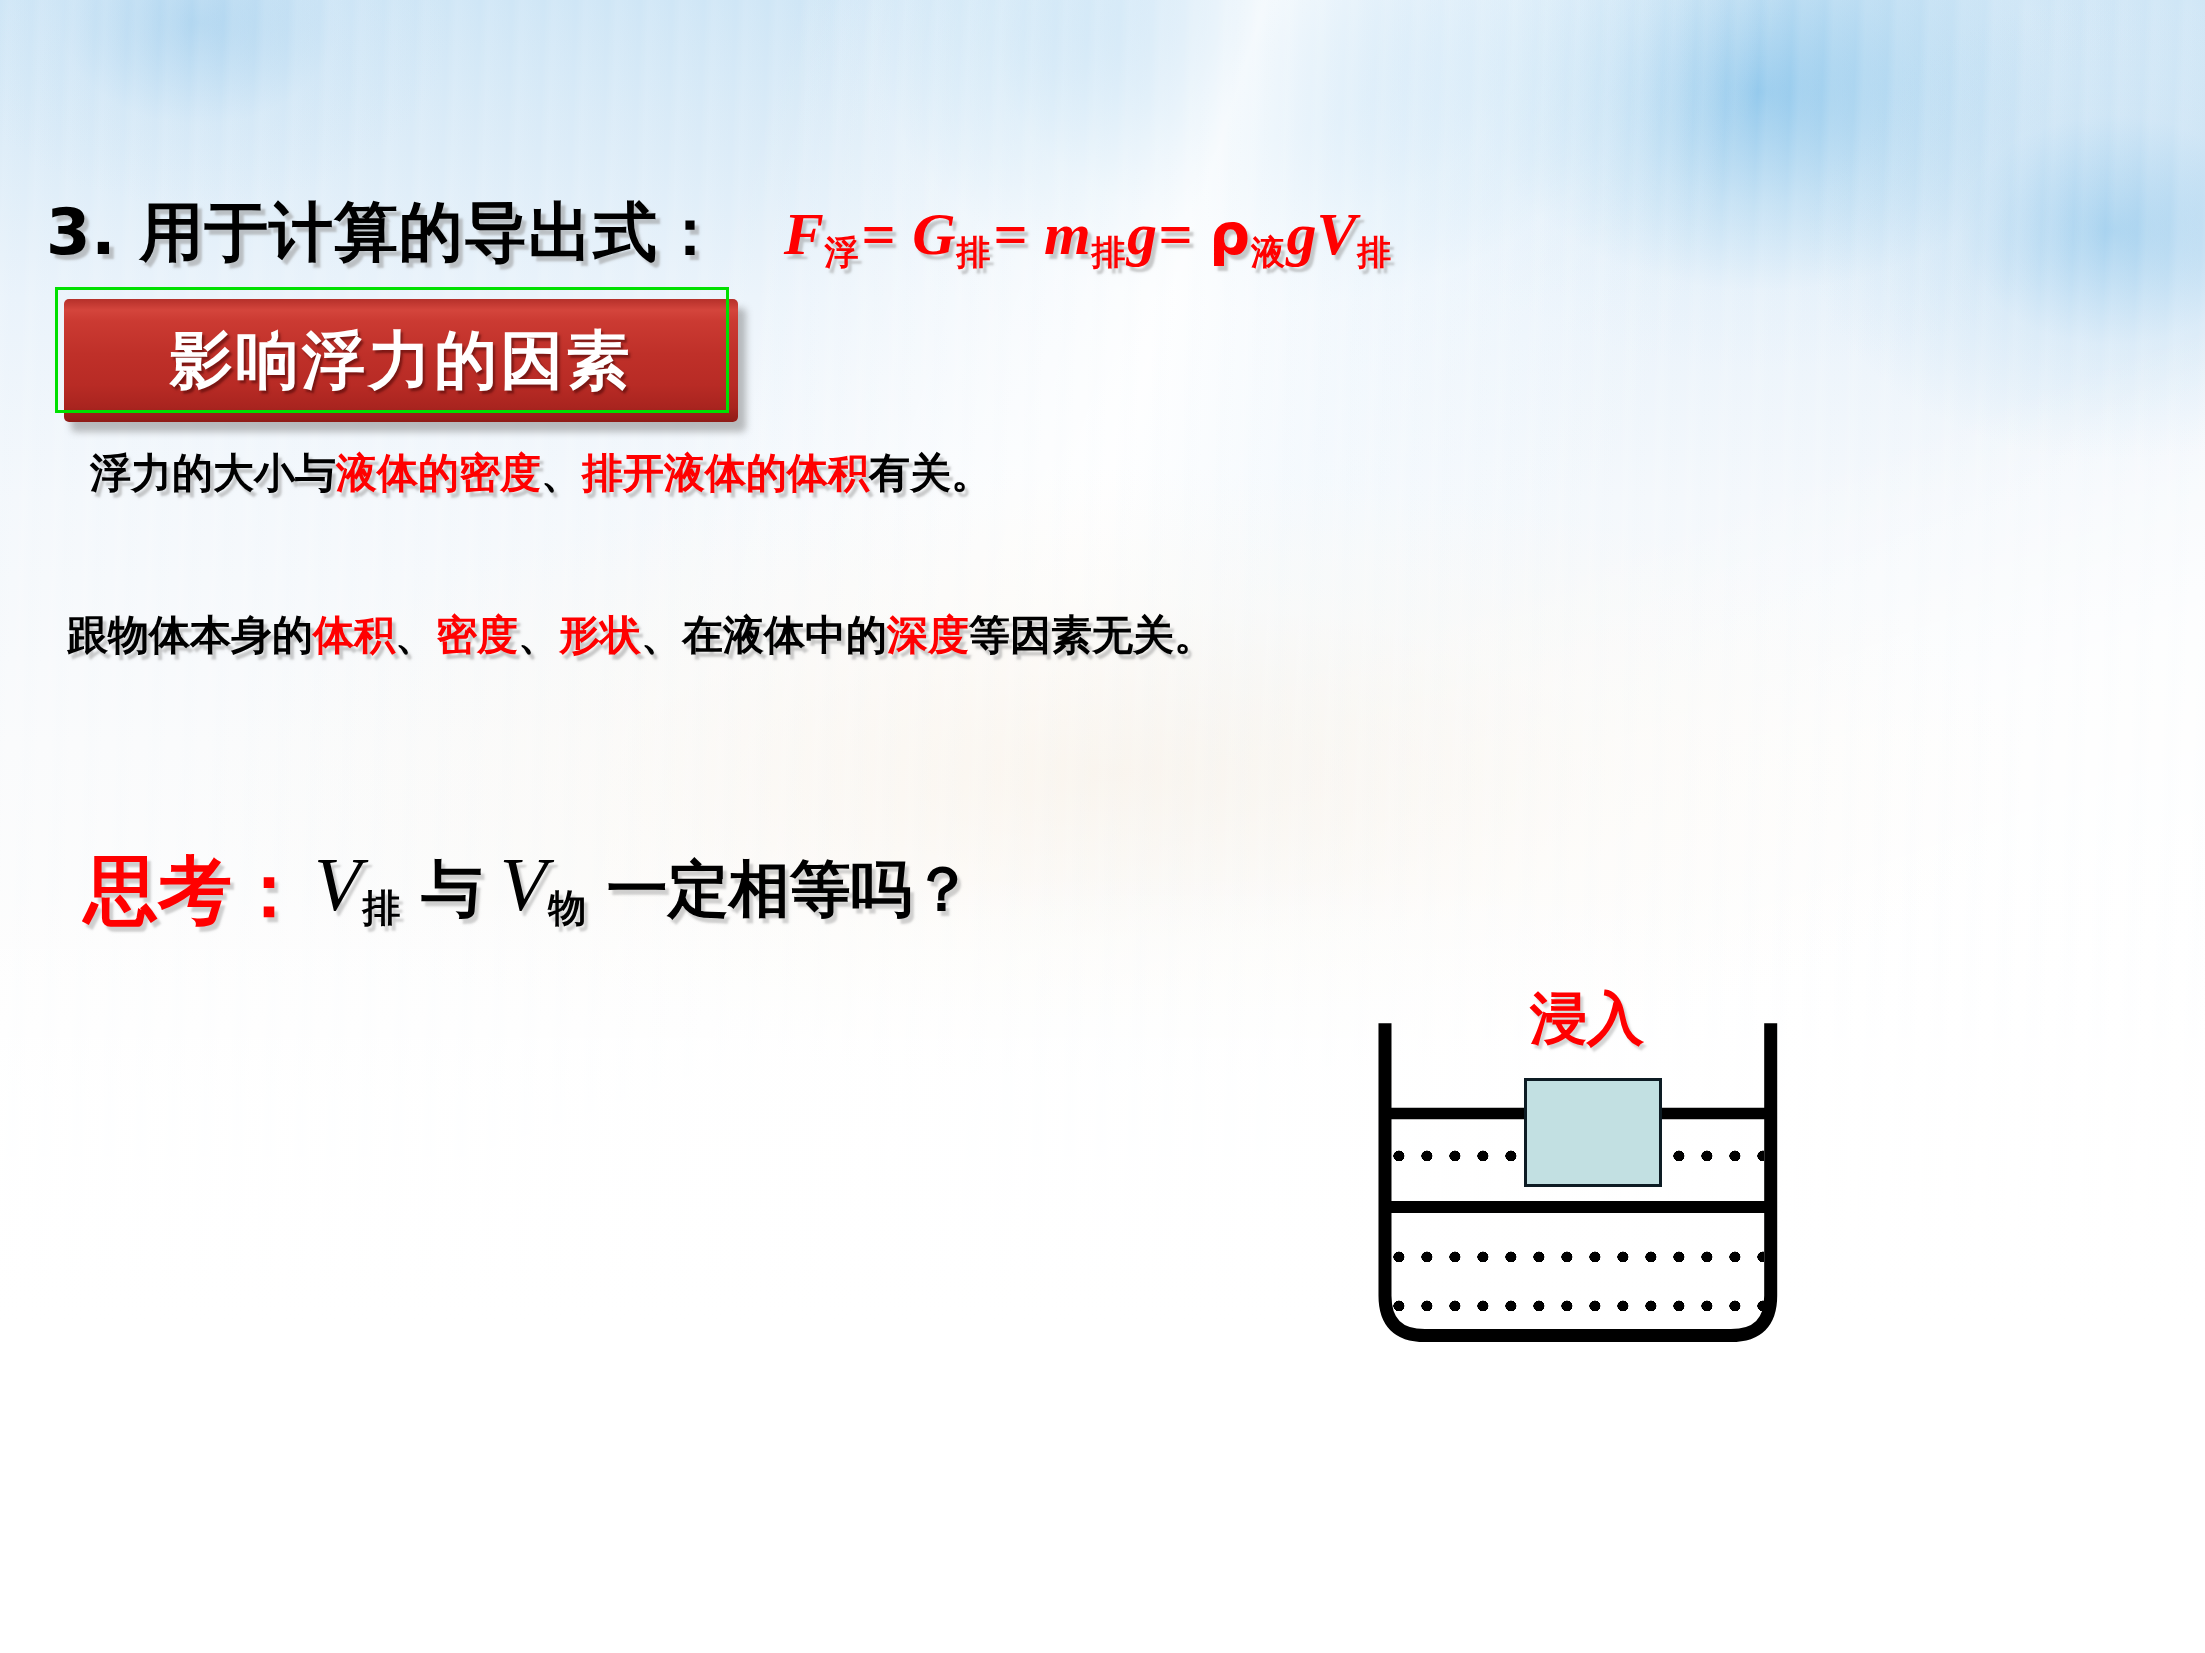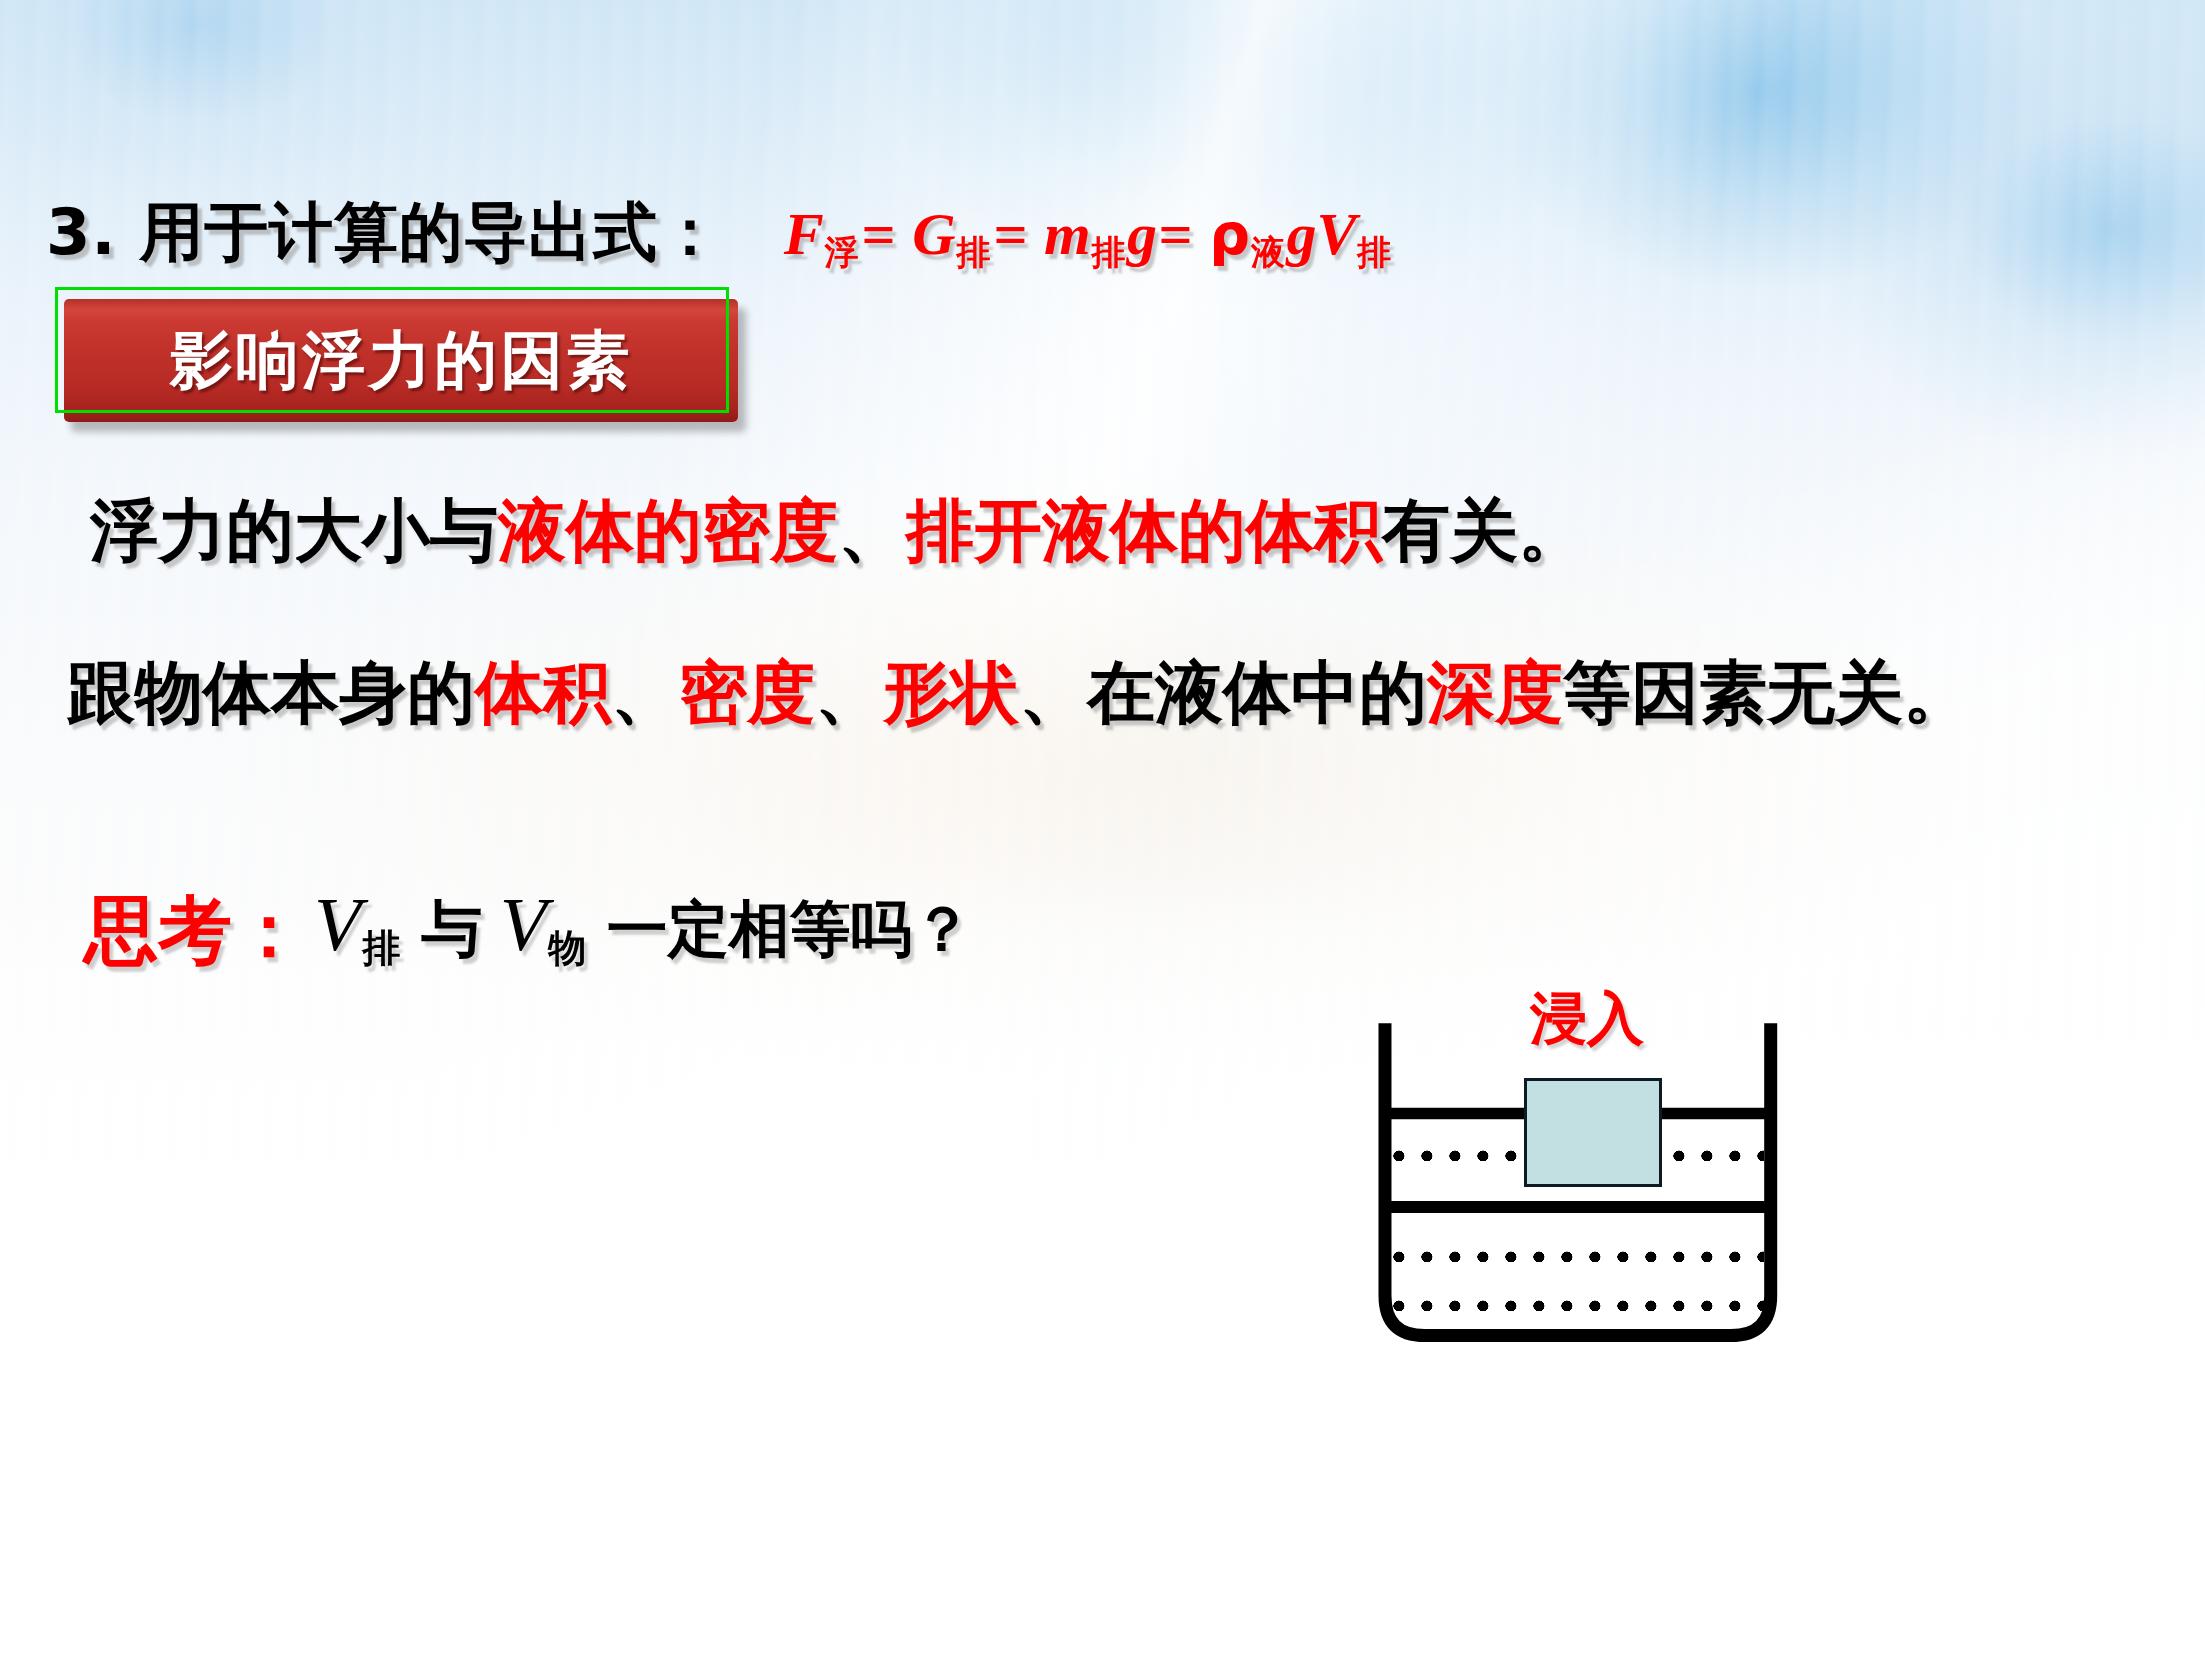--- a/index.html
+++ b/index.html
@@ -207,36 +207,35 @@
     letter-spacing: 3.1px;
     text-shadow: 2.3px 3.1px 2.3px rgba(60,0,0,0.5);
     line-height: 1;
   }
 
   
   .body-line {
     position: absolute;
     font-family: "DejaVu Sans", "Liberation Sans", sans-serif;
     font-weight: bold;
-    font-size: 68px;
+    font-size: 41px;
     line-height: 1;
     color: #000;
     white-space: nowrap;
     text-shadow: 3.8px 4.6px 2.3px rgba(150,150,150,0.5);
-    margin-top: 44px;
   }
   .body-line .hl { color: #ff0000; }
   #body-line-1 { left: 90px; top: 453px; }
   #body-line-2 { left: 67px;  top: 615px; }
 
   
   #think-row {
     position: absolute;
     left: 84px;
-    top: 886px;
+    top: 846px;
     display: flex;
     align-items: flex-end;
     white-space: nowrap;
     text-align: center;
   }
   #think-label {
     font-family: "DejaVu Sans", "Liberation Sans", sans-serif;
     font-weight: bold;
     font-size: 74px;
     color: #ff0000;

